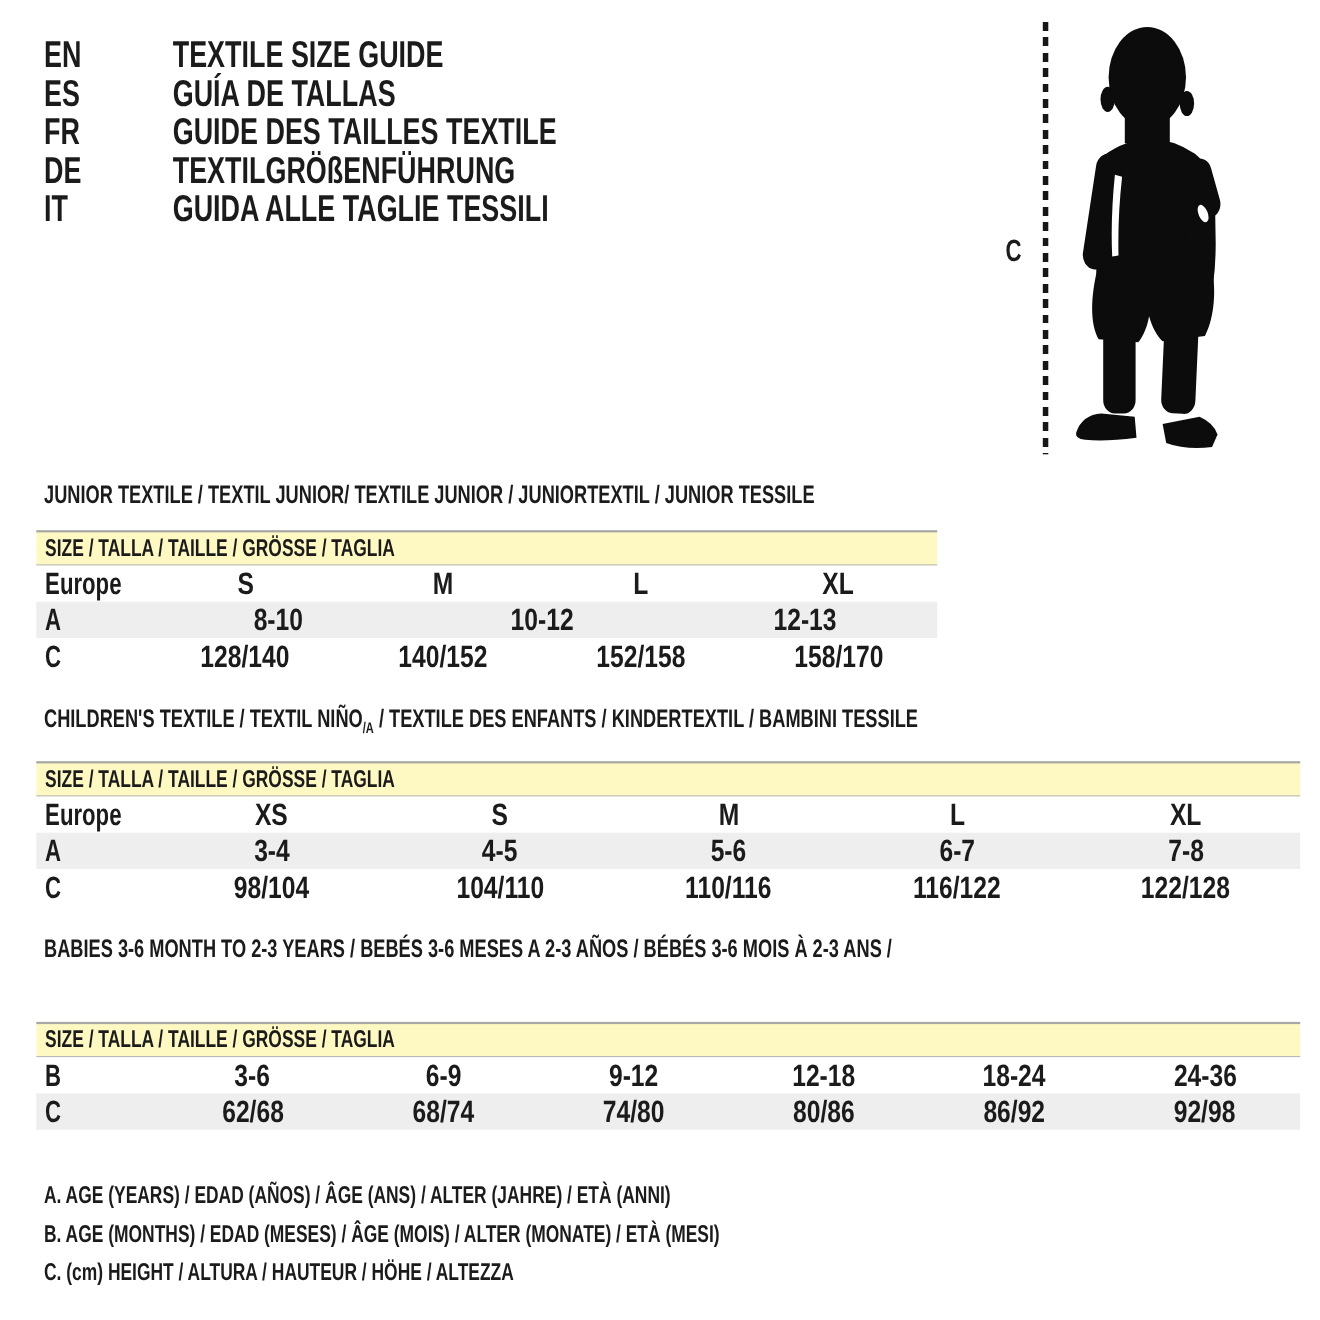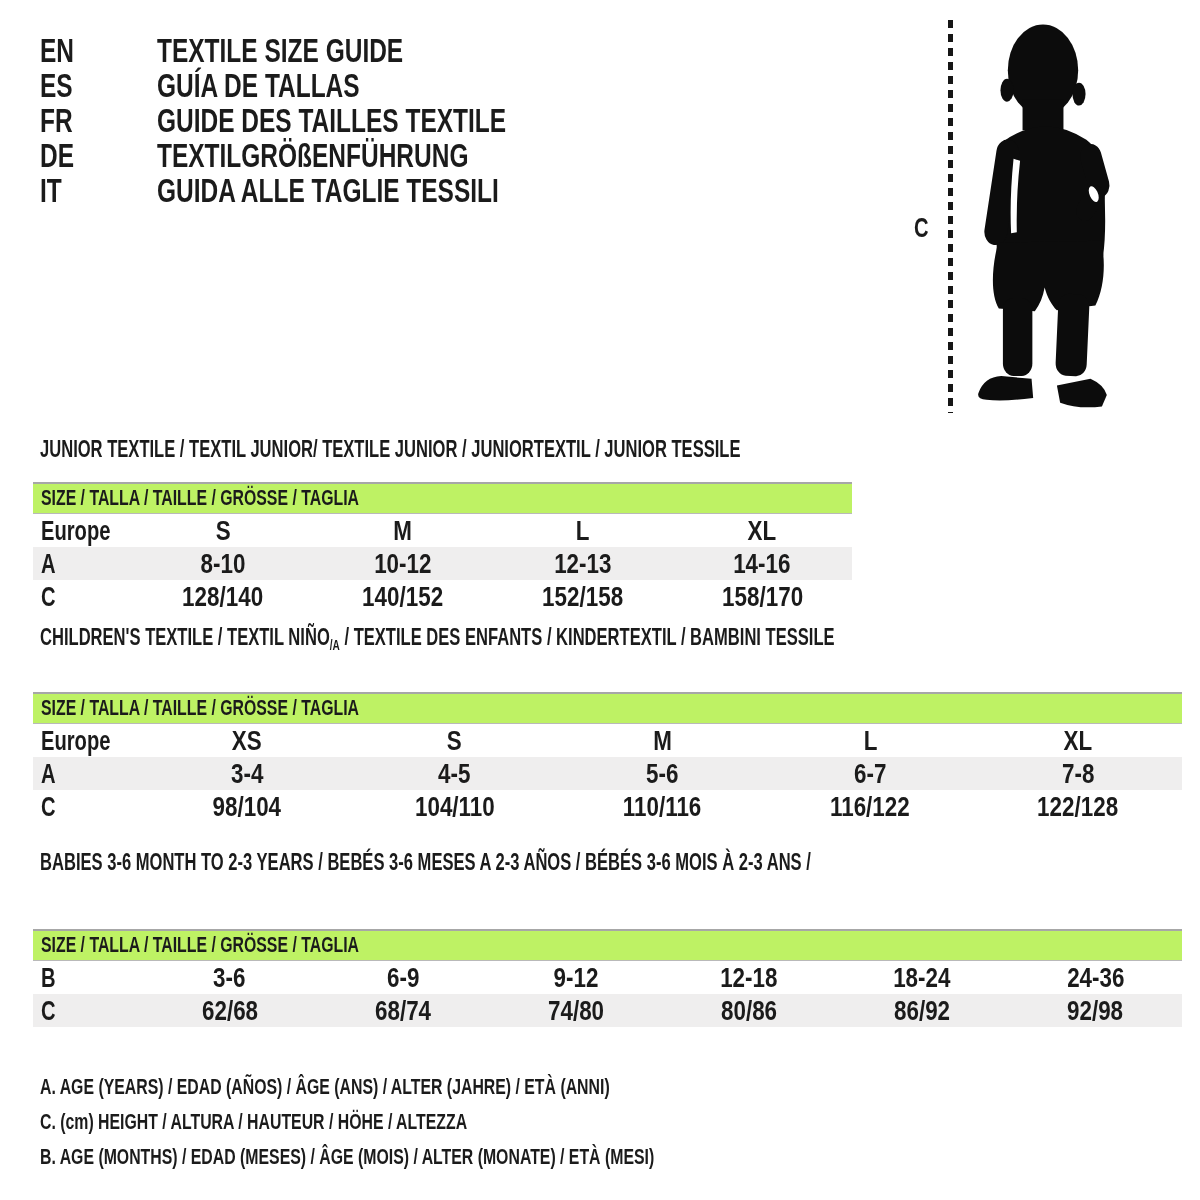--- a/index.html
+++ b/index.html
@@ -35,21 +35,21 @@
   .sec-title{position:absolute;left:40px;font-size:23px;line-height:27px;}
   .subscript{font-size:14px;vertical-align:-5px;letter-spacing:0;}
 
   
   .table{position:absolute;left:33px;}
   .t1{top:482px;width:819px;}
   .t2{top:692px;width:1149px;}
   .t3{top:929px;width:1149px;}
   .size-bar{
     height:29px;line-height:28px;
-    background:#bef264;
+    background:#fef9c3;
     border-top:2px solid #a7a7a7;
     border-bottom:1px solid #b9b9b9;
     padding-left:8px;font-size:22px;
   }
   .trow{display:flex;height:33px;line-height:33px;font-size:28px;}
   .trow.alt{background:#efeeee;}
   .tlabel{padding-left:8px;box-sizing:border-box;}
   .t1 .tlabel{width:100px;}
   .t2 .tlabel,.t3 .tlabel{width:110px;}
   .tcell{flex:1;text-align:center;}
@@ -120,32 +120,31 @@
       <span class="tcell"><span class="condc">S</span></span>
       <span class="tcell"><span class="condc">M</span></span>
       <span class="tcell"><span class="condc">L</span></span>
       <span class="tcell"><span class="condc">XL</span></span>
     </div>
     <div class="trow alt">
       <span class="tlabel"><span class="cond">A</span></span>
       <span class="tcell"><span class="condc">8-10</span></span>
       <span class="tcell"><span class="condc">10-12</span></span>
       <span class="tcell"><span class="condc">12-13</span></span>
-      <span class="tcell"><span class="condc">14-16</span></span>
     </div>
     <div class="trow">
       <span class="tlabel"><span class="cond">C</span></span>
       <span class="tcell"><span class="condc">128/140</span></span>
       <span class="tcell"><span class="condc">140/152</span></span>
       <span class="tcell"><span class="condc">152/158</span></span>
       <span class="tcell"><span class="condc">158/170</span></span>
     </div>
   </div>
 
-  <div class="sec-title" style="top:624px">
+  <div class="sec-title" style="top:640px">
     <span class="cond"><span>CHILDREN'S TEXTILE / TEXTIL NIÑO</span><span class="subscript">/A</span><span> / TEXTILE DES ENFANTS / KINDERTEXTIL / BAMBINI TESSILE</span></span>
   </div>
   <div class="table t2">
     <div class="size-bar"><span class="cond">SIZE / TALLA / TAILLE / GRÖSSE / TAGLIA</span></div>
     <div class="trow">
       <span class="tlabel"><span class="cond">Europe</span></span>
       <span class="tcell"><span class="condc">XS</span></span>
       <span class="tcell"><span class="condc">S</span></span>
       <span class="tcell"><span class="condc">M</span></span>
       <span class="tcell"><span class="condc">L</span></span>
@@ -189,17 +188,17 @@
       <span class="tcell"><span class="condc">68/74</span></span>
       <span class="tcell"><span class="condc">74/80</span></span>
       <span class="tcell"><span class="condc">80/86</span></span>
       <span class="tcell"><span class="condc">86/92</span></span>
       <span class="tcell"><span class="condc">92/98</span></span>
     </div>
   </div>
 
   <div class="notes">
     <div class="note"><span class="cond">A. AGE (YEARS) / EDAD (AÑOS) / ÂGE (ANS) / ALTER (JAHRE) / ETÀ (ANNI)</span></div>
+    <div class="note"><span class="cond">B. AGE (MONTHS) / EDAD (MESES) / ÂGE (MOIS) / ALTER (MONATE) / ETÀ (MESI)</span></div>
     <div class="note"><span class="cond">C. (cm) HEIGHT / ALTURA / HAUTEUR / HÖHE / ALTEZZA</span></div>
-    <div class="note"><span class="cond">B. AGE (MONTHS) / EDAD (MESES) / ÂGE (MOIS) / ALTER (MONATE) / ETÀ (MESI)</span></div>
   </div>
 
 </div>
 
 </body></html>

